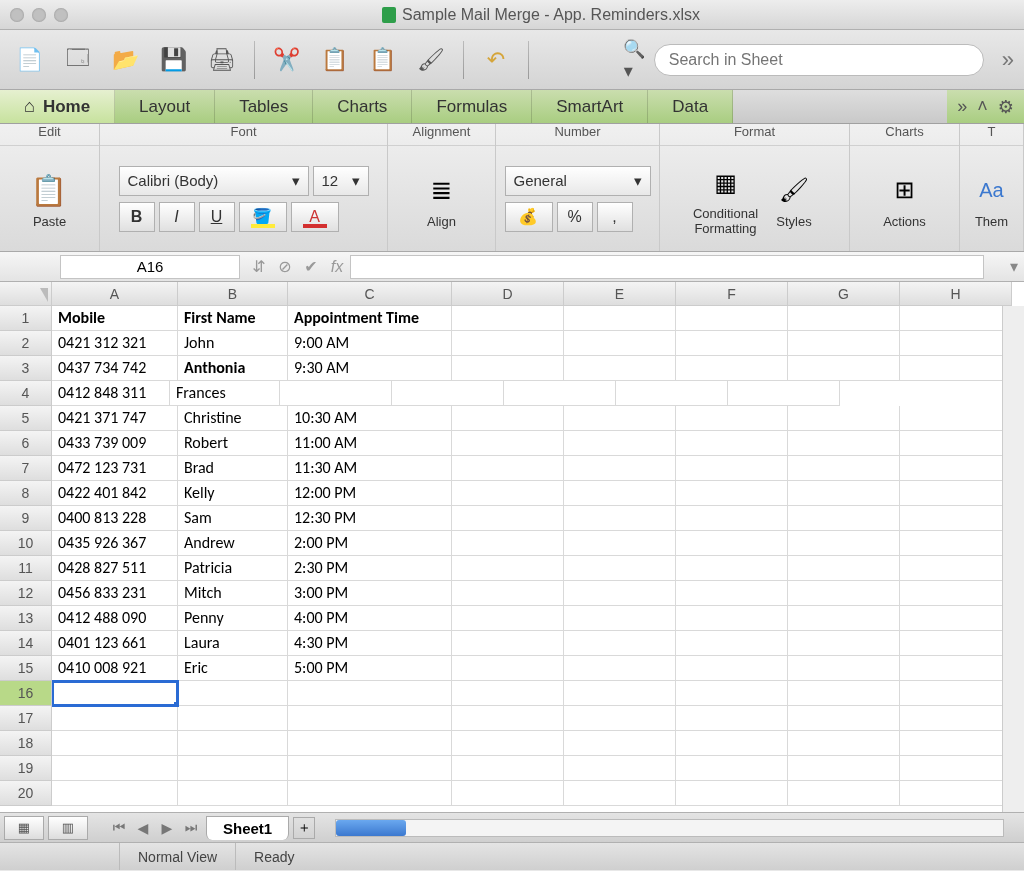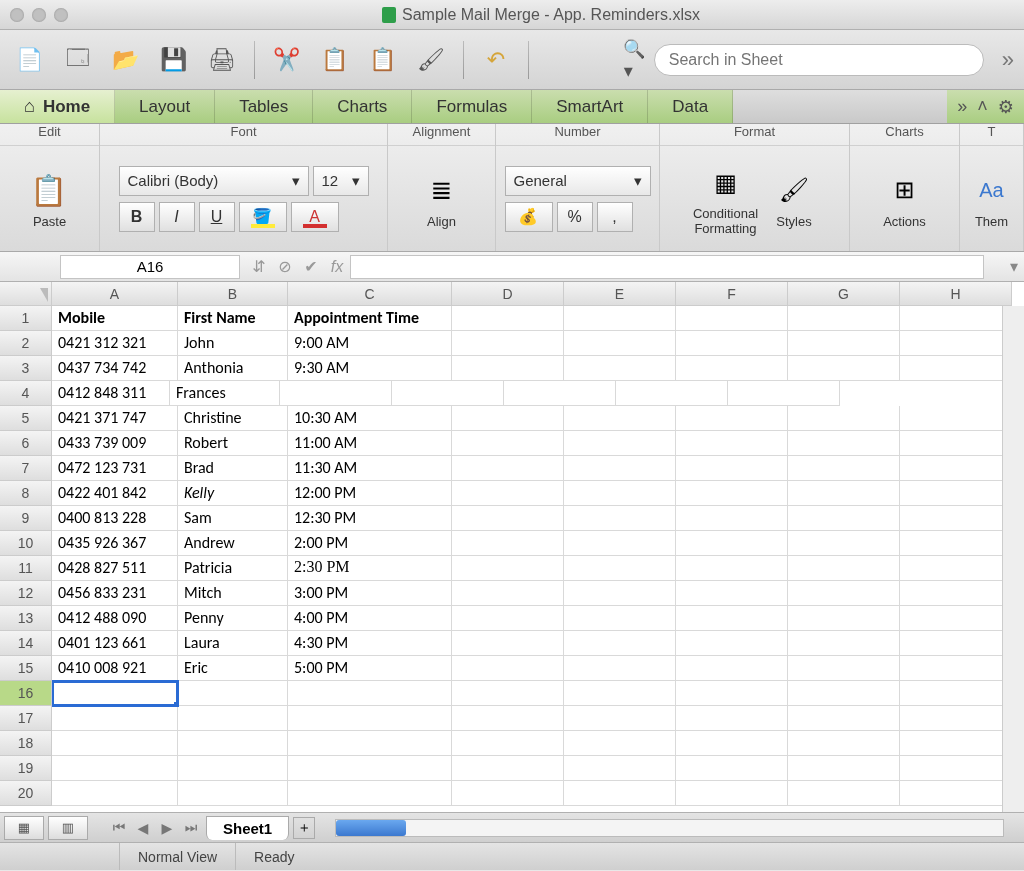--- a/index.html
+++ b/index.html
@@ -329,21 +329,21 @@
         <div class="cell" style="width: 110px;">John</div>
         <div class="cell" style="width: 164px;">9:00 AM</div>
         <div class="cell" style="width: 112px;"></div>
         <div class="cell" style="width: 112px;"></div>
         <div class="cell" style="width: 112px;"></div>
         <div class="cell" style="width: 112px;"></div>
         <div class="cell" style="width: 112px;"></div>
       </div>
       <div class="crow">
         <div class="cell" style="width: 126px;">0437 734 742</div>
-        <div class="cell" style="width: 110px;">Anthonia</div>
+        <div class="cell" style="width: 110px; font-weight: bold;">Anthonia</div>
         <div class="cell" style="width: 164px;">9:30 AM</div>
         <div class="cell" style="width: 112px;"></div>
         <div class="cell" style="width: 112px;"></div>
         <div class="cell" style="width: 112px;"></div>
         <div class="cell" style="width: 112px;"></div>
         <div class="cell" style="width: 112px;"></div>
       </div>
       <div class="crow">
         <div class="cell" style="width: 118px;">0412 848 311</div>
         <div class="cell" style="width: 110px;">Frances</div>
@@ -378,21 +378,21 @@
         <div class="cell" style="width: 110px;">Brad</div>
         <div class="cell" style="width: 164px;">11:30 AM</div>
         <div class="cell" style="width: 112px;"></div>
         <div class="cell" style="width: 112px;"></div>
         <div class="cell" style="width: 112px;"></div>
         <div class="cell" style="width: 112px;"></div>
         <div class="cell" style="width: 112px;"></div>
       </div>
       <div class="crow">
         <div class="cell" style="width: 126px;">0422 401 842</div>
-        <div class="cell" style="width: 110px; font-style: italic;">Kelly</div>
+        <div class="cell" style="width: 110px;">Kelly</div>
         <div class="cell" style="width: 164px;">12:00 PM</div>
         <div class="cell" style="width: 112px;"></div>
         <div class="cell" style="width: 112px;"></div>
         <div class="cell" style="width: 112px;"></div>
         <div class="cell" style="width: 112px;"></div>
         <div class="cell" style="width: 112px;"></div>
       </div>
       <div class="crow">
         <div class="cell" style="width: 126px;">0400 813 228</div>
         <div class="cell" style="width: 110px;">Sam</div>
@@ -409,21 +409,21 @@
         <div class="cell" style="width: 164px;">2:00 PM</div>
         <div class="cell" style="width: 112px;"></div>
         <div class="cell" style="width: 112px;"></div>
         <div class="cell" style="width: 112px;"></div>
         <div class="cell" style="width: 112px;"></div>
         <div class="cell" style="width: 112px;"></div>
       </div>
       <div class="crow">
         <div class="cell" style="width: 126px;">0428 827 511</div>
         <div class="cell" style="width: 110px;">Patricia</div>
-        <div class="cell" style="width: 164px; font-family: Liberation Serif, serif;">2:30 PM</div>
+        <div class="cell" style="width: 164px;">2:30 PM</div>
         <div class="cell" style="width: 112px;"></div>
         <div class="cell" style="width: 112px;"></div>
         <div class="cell" style="width: 112px;"></div>
         <div class="cell" style="width: 112px;"></div>
         <div class="cell" style="width: 112px;"></div>
       </div>
       <div class="crow">
         <div class="cell" style="width: 126px;">0456 833 231</div>
         <div class="cell" style="width: 110px;">Mitch</div>
         <div class="cell" style="width: 164px;">3:00 PM</div>

